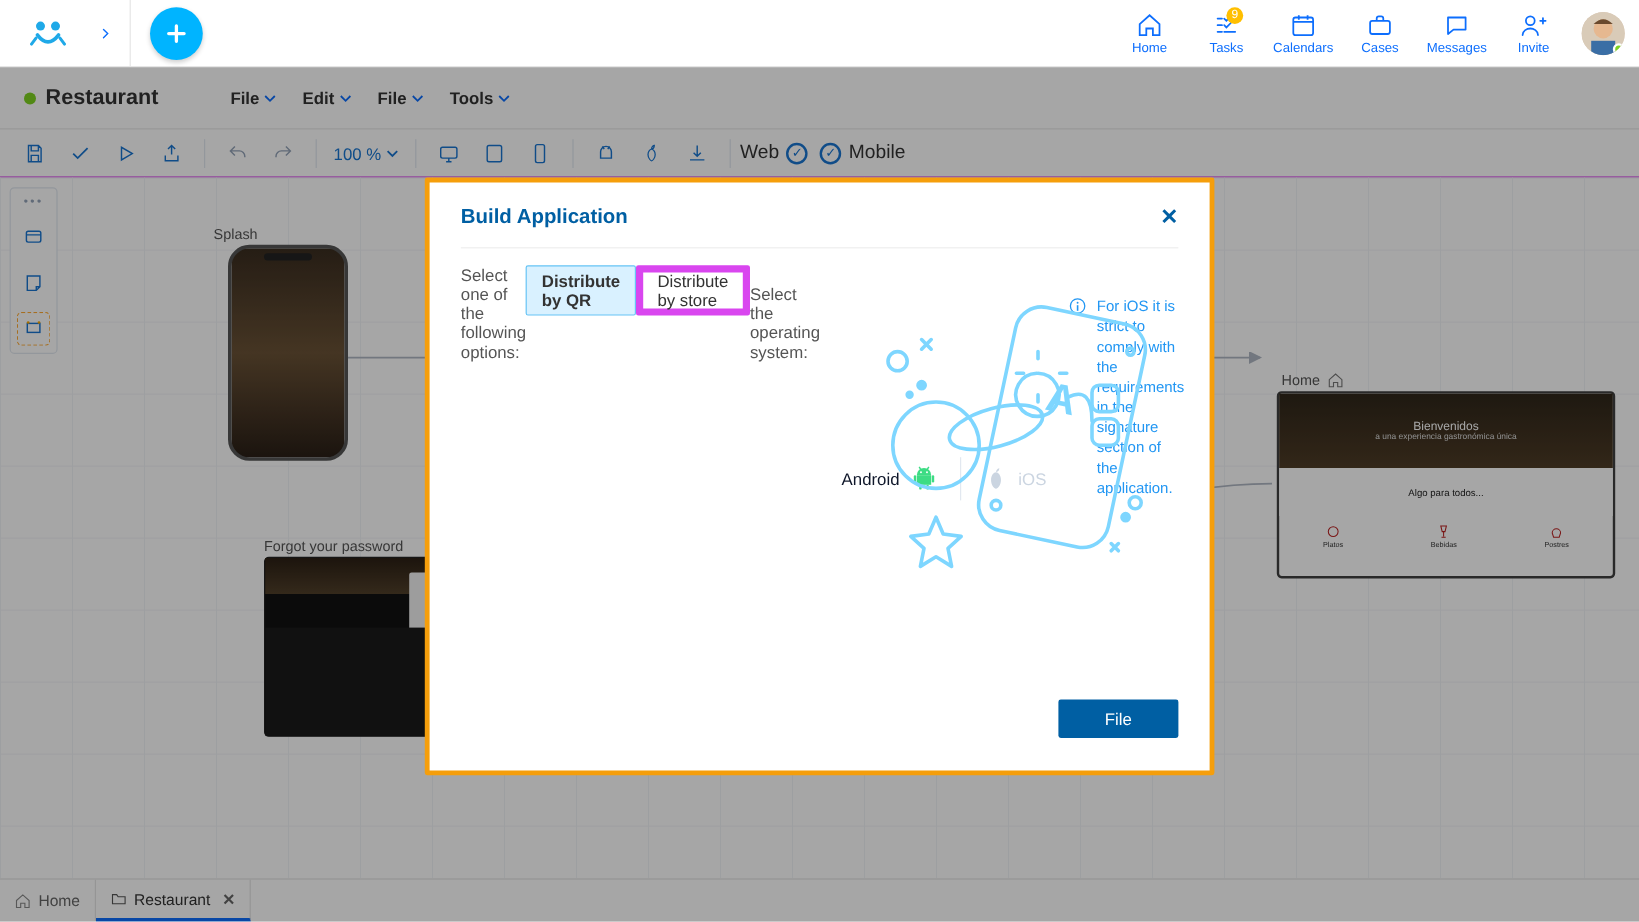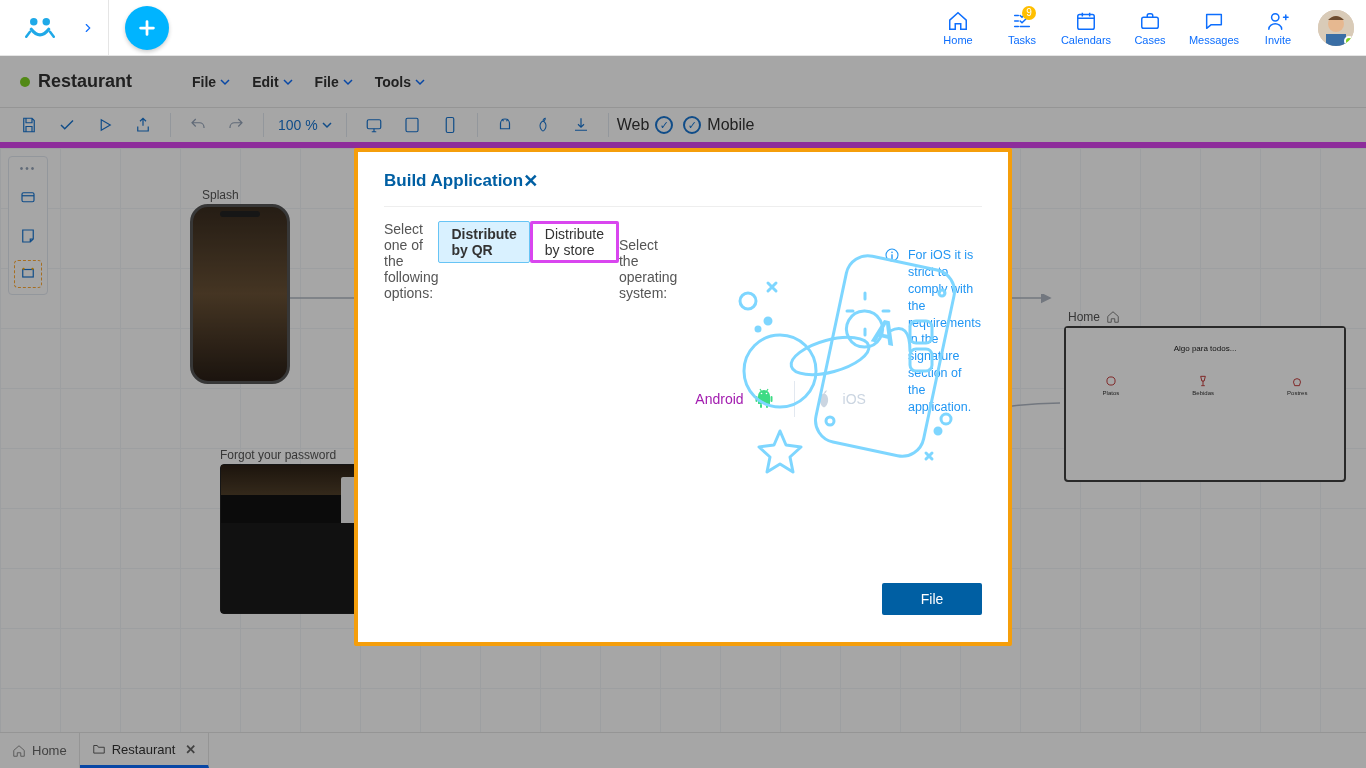--- a/index.html
+++ b/index.html
@@ -23,21 +23,21 @@
 
   
   .projbar { position:absolute; top:56px; left:0; right:0; height:52px; background:#ffffff; display:flex; align-items:center; padding:0 12px; border-bottom:1px solid #e5e5e5;}
   .proj-status-dot { width:10px; height:10px; border-radius:50%; background:#7ed321; margin-right:8px; margin-left:8px;}
   .proj-title { font-size:18px; font-weight:bold; color:#333; margin-right:60px;}
   .menu { display:flex; gap:22px;font-weight:bold; }
   .menu-item { color:#333; font-size:14px; cursor:pointer; display:flex; align-items:center; gap:4px;}
   .menu-item svg{ width:10px; height:10px; }
 
   
-  .toolbar { position:absolute; top:108px; left:0; right:0; height:40px; background:#fff; display:flex; align-items:center; padding:0 10px; border-bottom:6px solid #d946ef;}
+  .toolbar { position:absolute; top:108px; left:0; right:0; height:40px; background:#fff; display:flex; align-items:center; padding:0 10px; border-bottom:1px solid #d946ef;}
   .tool-btn { width:38px; height:38px; display:flex; align-items:center; justify-content:center; color:#1976d2; cursor:pointer;}
   .tool-btn.dim { color:#94a3b8;}
   .tool-sep { width:1px; height:24px; background:#e2e8f0; margin:0 8px;}
   .zoom { color:#1976d2; font-size:14px; display:flex; align-items:center; gap:4px; cursor:pointer; padding:0 6px;}
   .wm-toggle { display:flex; align-items:center; gap:6px; color:#333; font-size:16px;}
   .wm-toggle .check { width:18px; height:18px; border:2px solid #1976d2; border-radius:50%; display:inline-flex; align-items:center; justify-content:center; color:#1976d2;}
   .wm-toggle .check.on::after{content:"✓"; font-size:11px;}
 
   
   .canvas { position:absolute; top:148px; bottom:36px; left:0; right:0; background:#fff;
@@ -72,32 +72,32 @@
 
   
   .tabrow { position:absolute; left:0; right:0; bottom:0; height:36px; background:#fff; border-top:1px solid #e5e5e5; display:flex; align-items:stretch;}
   .tab { padding:0 12px; display:flex; align-items:center; gap:6px; border-right:1px solid #e5e5e5; color:#666; font-size:13px; cursor:pointer;}
   .tab.active { border-bottom:3px solid #0d6efd; color:#333;}
   .tab .close { font-weight:bold; color:#666; margin-left:4px;}
 
   
   .overlay { position:absolute; top:56px; left:0; right:0; bottom:0; background:rgba(0,0,0,0.35); }
   .modal { position:absolute; top:148px; left:50%; transform:translateX(-50%); width:658px; height:498px; background:#fff; border:4px solid #f59e0b; border-radius:2px; padding:18px 26px 20px 26px; display:flex; flex-direction:column;}
-  .modal-header { display:flex; align-items:center; justify-content:flex-start; padding-bottom:14px; border-bottom:1px solid #eee;}
+  .modal-header { display:flex; align-items:center; justify-content:space-between; padding-bottom:14px; border-bottom:1px solid #eee;}
   .modal-title { color:#005fa3; font-size:17px; font-weight:bold;}
   .modal-close { color:#005fa3; font-size:18px; cursor:pointer; font-weight:bold;}
   .modal-body { flex:1; display:flex; gap:26px; padding-top:14px; position:relative;}
   .left-col { width:300px; display:flex; flex-direction:row;}
   .instr { color:#555; font-size:14px; margin-bottom:14px;}
-  .option-box { border:3px solid #d946ef; height:42px; display:flex; align-items:center; padding:0 12px; font-size:14px; color:#333; border-radius:2px; margin-bottom:10px; cursor:pointer; background:#fff;}
+  .option-box { border:6px solid #d946ef; height:42px; display:flex; align-items:center; padding:0 12px; font-size:14px; color:#333; border-radius:2px; margin-bottom:10px; cursor:pointer; background:#fff;}
   .option-box.selected { background:#d9f1ff; border:1px solid #67c4f5; font-weight:bold;}
   .os-label { color:#555; font-size:14px; margin:16px 0 14px;}
   .os-row { display:flex; align-items:center; gap:0; }
   .os-choice { display:flex; align-items:center; gap:8px; padding:0 18px; cursor:pointer;}
-  .os-choice.android span{ color:#a21caf; font-size:14px;}
+  .os-choice.android span{ color:#0f172a; font-size:14px;}
   .os-choice.ios span{ color:#cbd5e1; font-size:14px;}
   .os-sep { width:1px; height:36px; background:#e2e8f0;}
   .info-row { display:flex; gap:8px; margin-top:26px; color:#2196f3; font-size:12.5px; line-height:1.35;}
   .info-row svg{ flex-shrink:0;}
   .illus { flex:1; position:relative; }
   .modal-footer { height:46px; display:flex; justify-content:flex-end; align-items:center;}
   .build-btn { background:#005fa3; color:#fff; border:none; height:32px; width:100px; font-size:14px; border-radius:2px; cursor:pointer;}
 
   
 </style>
@@ -310,39 +310,43 @@
       </div>
     <div class="palette-btn sel">
         <svg width="18" height="18" viewBox="0 0 24 24">
           <rect x="5" y="6" width="14" height="10" stroke="#1976d2" stroke-width="1.6" fill="none"></rect>
           <circle cx="6" cy="5" r="1.5" fill="#ffaa00"></circle>
           <circle cx="18" cy="5" r="1.5" fill="#ffaa00"></circle>
         </svg>
       </div>
   </div>
 
-  <div class="node-label" style="top:40px;left:202px;">Splash</div>
+  <div class="node-label" style="top:40px;left:178px;">Splash</div>
   <div class="phone-frame" style="top:56px;left:190px;width:100px;height:180px;">
     <div class="notch"></div>
   </div>
 
   <div class="node-label" style="top:300px;left:220px;">Forgot your password</div>
   <div class="desk-frame-dark" style="top:316px;left:220px;width:200px;height:150px;">
     <div class="topstrip"></div>
     <div class="card"></div>
     <div class="bottom"></div>
   </div>
 
   <div class="home-label-wrap node-label" style="top:162px;left:1068px;">
     <span>Home</span>
     <svg width="14" height="14" viewBox="0 0 24 24">
         <path d="M3 11l9-8 9 8v10h-6v-6h-6v6H3z" fill="none" stroke="#777" stroke-width="1.6"></path>
       </svg>
   </div>
   <div class="home-frame" style="top:178px;left:1064px;width:282px;height:156px;">
+    <div class="home-hero">
+      <div class="t1">Bienvenidos</div>
+      <div class="t2">a una experiencia gastronómica única</div>
+    </div>
     <div class="home-band">
         <div class="t3">Algo para todos...</div>
       </div>
     <div class="home-row">
       <div class="home-col">
           <svg viewBox="0 0 24 24">
             <circle cx="12" cy="12" r="7" fill="none" stroke-width="1.5"></circle>
           </svg>
           <span>Platos</span>
         </div>

